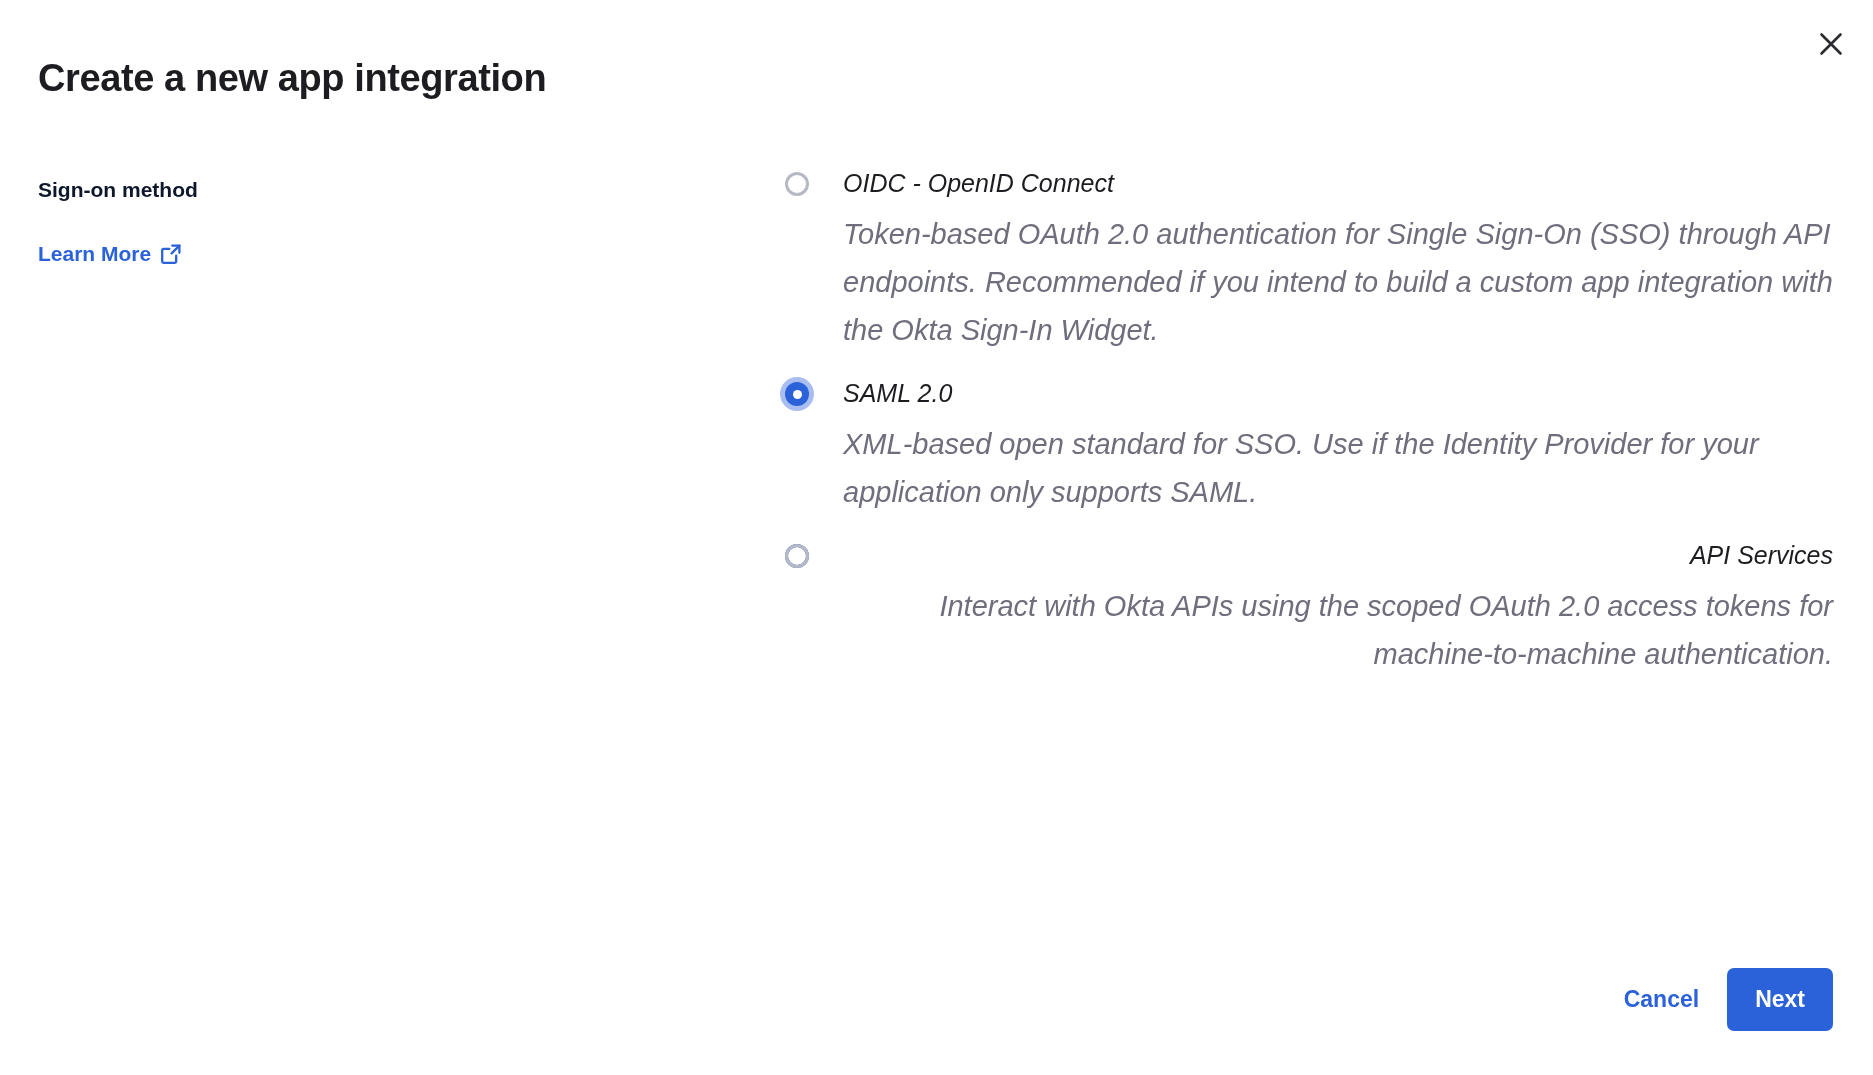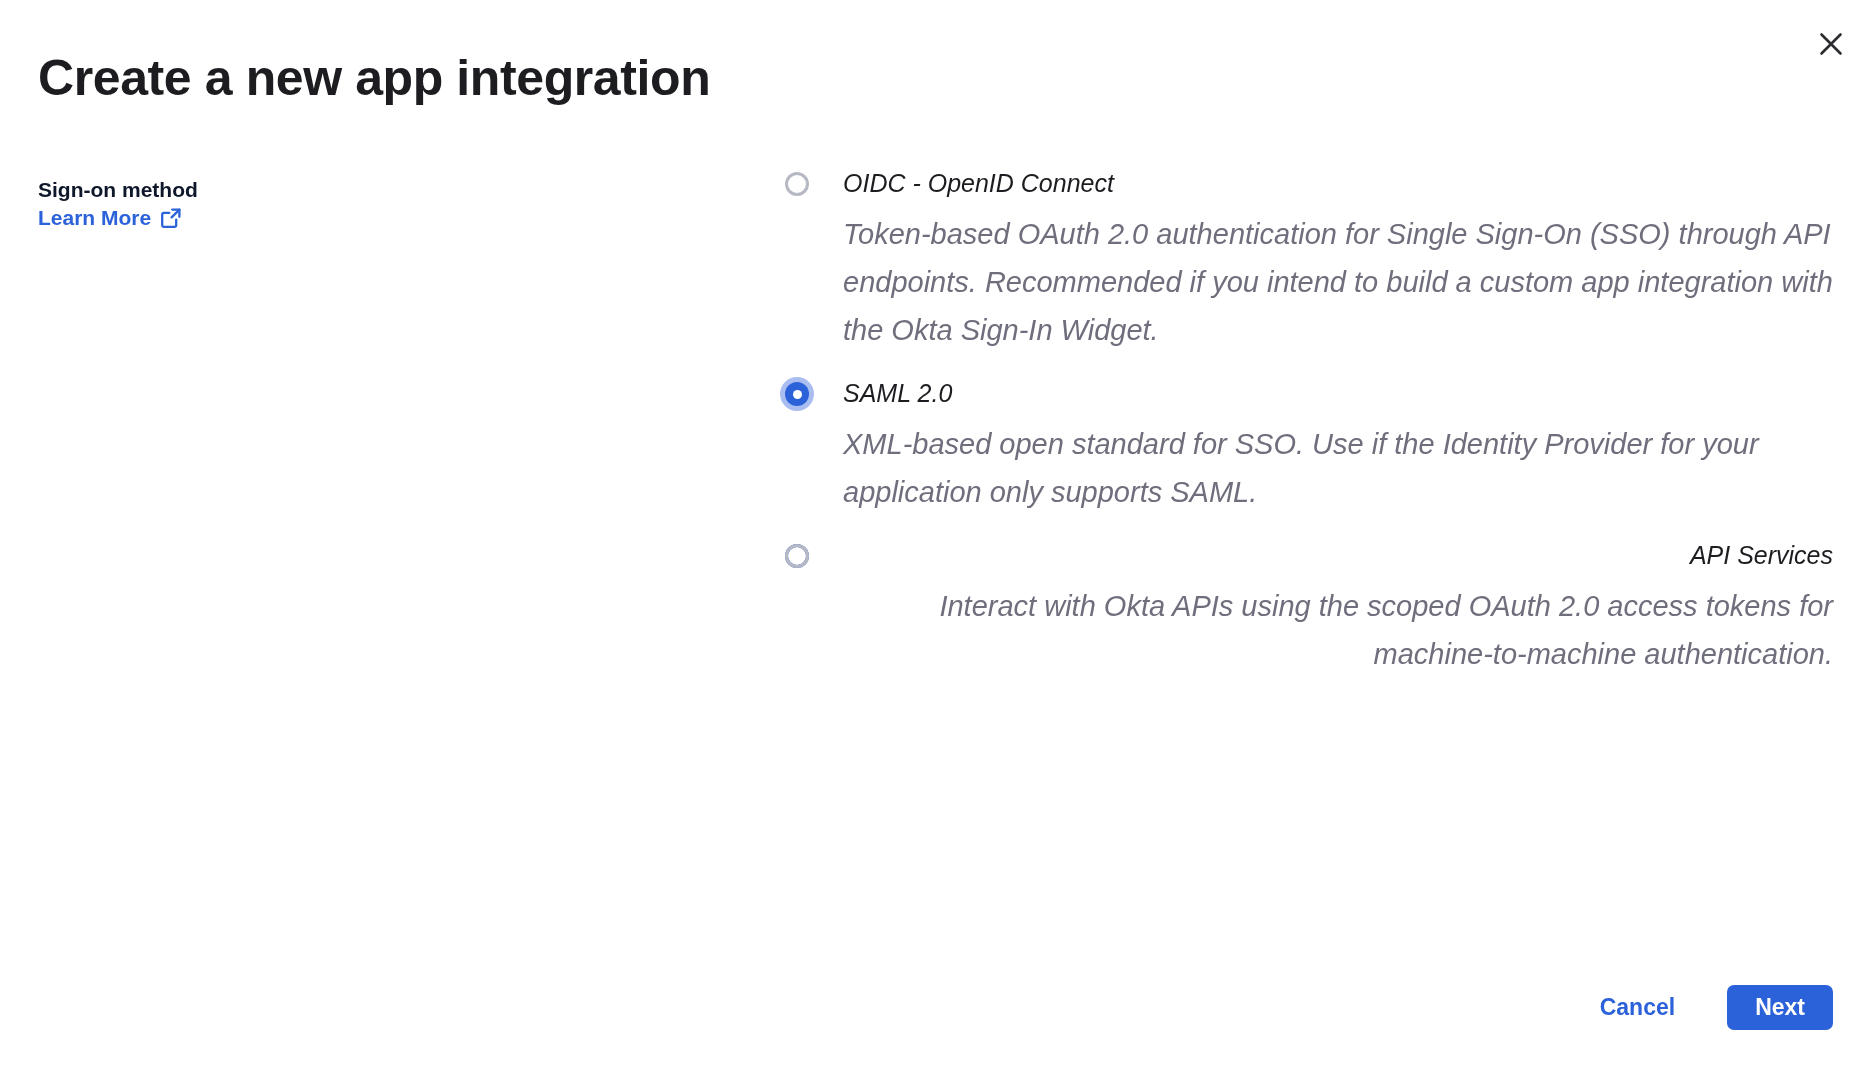--- a/index.html
+++ b/index.html
@@ -37,21 +37,21 @@
     padding: 0;
     cursor: pointer;
   }
   .close-btn svg { display: block; }
 
   
   .dialog-title {
     position: absolute;
     top: 52px;
     left: 38px;
-    font-size: 50px;
+    font-size: 38px;
     line-height: 52px;
     font-weight: bold;
     letter-spacing: -0.4px;
     color: #1d1d21;
     margin: 0;
     white-space: nowrap;
   }
 
   
   .left-col {
@@ -64,20 +64,21 @@
     font-size: 21px;
     line-height: 28px;
     font-weight: bold;
     color: #0f172a;
     margin: 0;
   }
   .learn-more {
     display: inline-flex;
     align-items: center;
     gap: 9px;
+    margin-top: 36px;
     font-size: 21px;
     line-height: 28px;
     font-weight: bold;
     color: #2b62d9;
     text-decoration: none;
     cursor: pointer;
   }
   .learn-more svg { display: block; }
 
   
@@ -145,39 +146,38 @@
     color: #6e6e7c;
     max-width: 1000px;
   }
 
   
   .footer {
     position: absolute;
     right: 40px;
     bottom: 44px;
     display: flex;
-    align-items: center;
-    gap: 48px;
+    gap: 24px;
   }
   .btn-cancel {
     background: none;
     border: none;
     padding: 10px 4px;
     font-family: inherit;
     font-size: 23px;
     font-weight: bold;
     color: #2b62d9;
     cursor: pointer;
   }
   .btn-next {
     background: #2b62d9;
     border: none;
     border-radius: 7px;
     padding: 0 28px;
-    height: 45px;
+    height: 63px;
     font-family: inherit;
     font-size: 23px;
     font-weight: bold;
     color: #ffffff;
     cursor: pointer;
   }
 </style>
 </head>
 <body>
 

